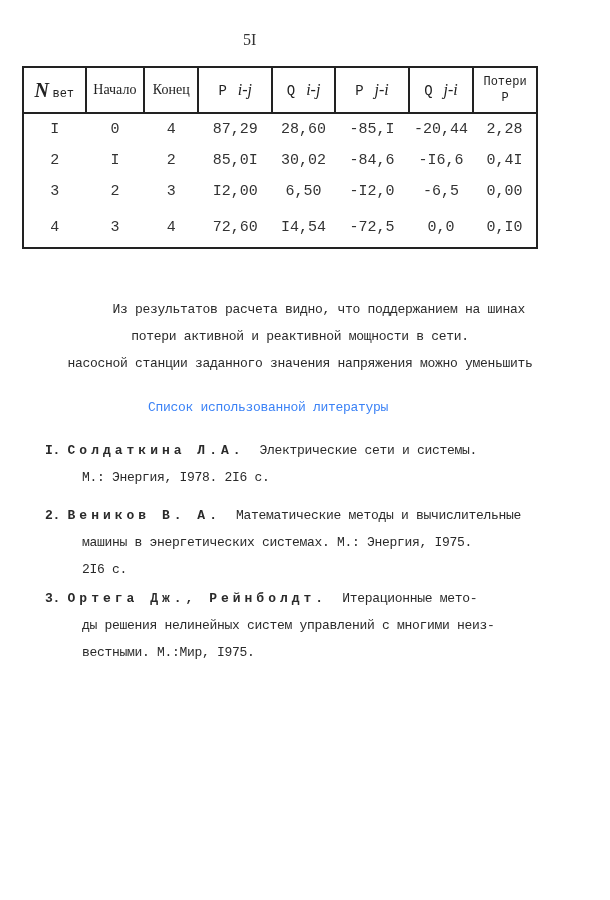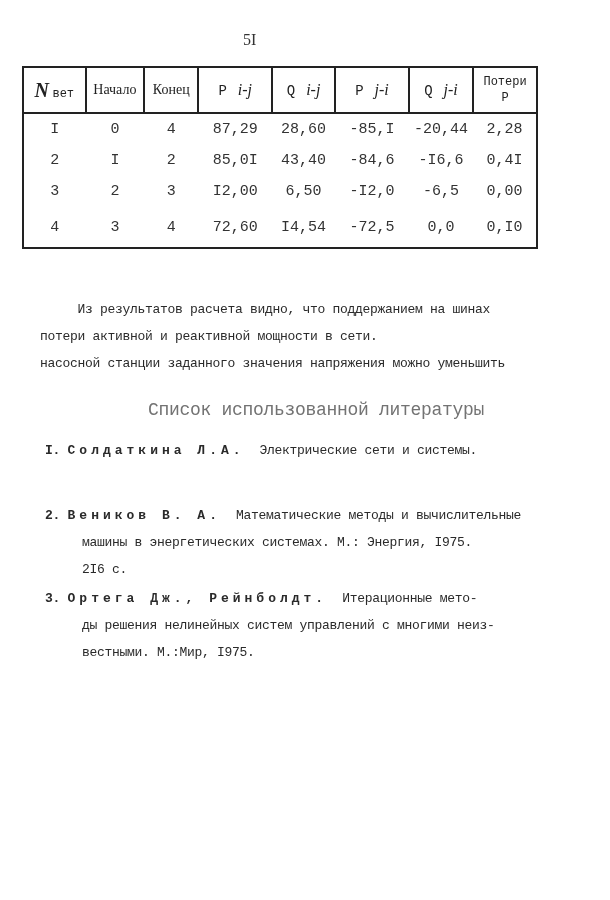--- a/index.html
+++ b/index.html
@@ -36,24 +36,24 @@
   th .nvet-n { font-style: italic; font-weight: bold; font-size: 20px; font-family: "Liberation Serif", serif; }
   th .nvet-s { font-size: 12px; font-family: "Liberation Mono", monospace; margin-top: 27px; }
   th .pq { font-family: "Liberation Mono", monospace; font-size: 14px; }
   th .sub { font-style: italic; font-family: "Liberation Serif", serif; font-size: 16px; margin-left: 11px; }
   th .loss { font-family: Liberation Mono, monospace; font-size: 12px; line-height: 16px; }
   .para {
     position: absolute; left: 40px; width: 520px;
     font-family: "Liberation Mono", monospace; font-size: 13px; color: #2a2a2a;
     line-height: 27px; letter-spacing: -0.3px;
   }
-  .para .l { display: block; white-space: pre; }
+  .para .l { display: block; white-space: pre; text-align: center; }
   .refs-title {
     position: absolute; left: 148px; top: 400px;
-    font-family: "Liberation Mono", monospace; font-size: 18px; color: #737373;
+    font-family: "Liberation Mono", monospace; font-size: 13px; color: #3b82f6;
     letter-spacing: -0.3px;
   }
   .ref { position: absolute; left: 45px; font-size: 13px; line-height: 27px; letter-spacing: -0.3px; color: #2a2a2a; }
   .ref .l { display: block; white-space: pre; }
   .ref .num { font-weight: bold; }
   .ref .author { letter-spacing: 4px; font-weight: bold; }
   .ref .indent { padding-left: 37px; }
 </style>
 </head>
 <body>
@@ -96,21 +96,21 @@
       <td>28,60</td>
       <td>-85,I</td>
       <td>-20,44</td>
       <td>2,28</td>
     </tr>
     <tr class="data-row">
       <td>2</td>
       <td>I</td>
       <td>2</td>
       <td>85,0I</td>
-      <td>43,40</td>
+      <td>30,02</td>
       <td>-84,6</td>
       <td>-I6,6</td>
       <td>0,4I</td>
     </tr>
     <tr class="data-row">
       <td>3</td>
       <td>2</td>
       <td>3</td>
       <td>I2,00</td>
       <td>6,50</td>
@@ -134,20 +134,21 @@
 <div class="para" style="top:296px">
   <span class="l">     Из результатов расчета видно, что поддержанием на шинах</span>
   <span class="l">потери активной и реактивной мощности в сети.</span>
   <span class="l">насосной станции заданного значения напряжения можно уменьшить</span>
 </div>
 
 <div class="refs-title">Список использованной литературы</div>
 
 <div class="ref" style="top:437px">
   <span class="l"><span class="num">I.</span> <span class="author">Солдаткина Л.А.</span><span>  Электрические сети и системы.</span></span>
+  <span class="l indent">М.: Энергия, I978. 2I6 с.</span>
 </div>
 
 <div class="ref" style="top:502px">
   <span class="l"><span class="num">2.</span> <span class="author">Веников В. А.</span><span>  Математические методы и вычислительные</span></span>
   <span class="l indent">машины в энергетических системах. М.: Энергия, I975.</span>
   <span class="l indent">2I6 с.</span>
 </div>
 
 <div class="ref" style="top:585px">
   <span class="l"><span class="num">3.</span> <span class="author">Ортега Дж., Рейнболдт.</span><span>  Итерационные мето-</span></span>

